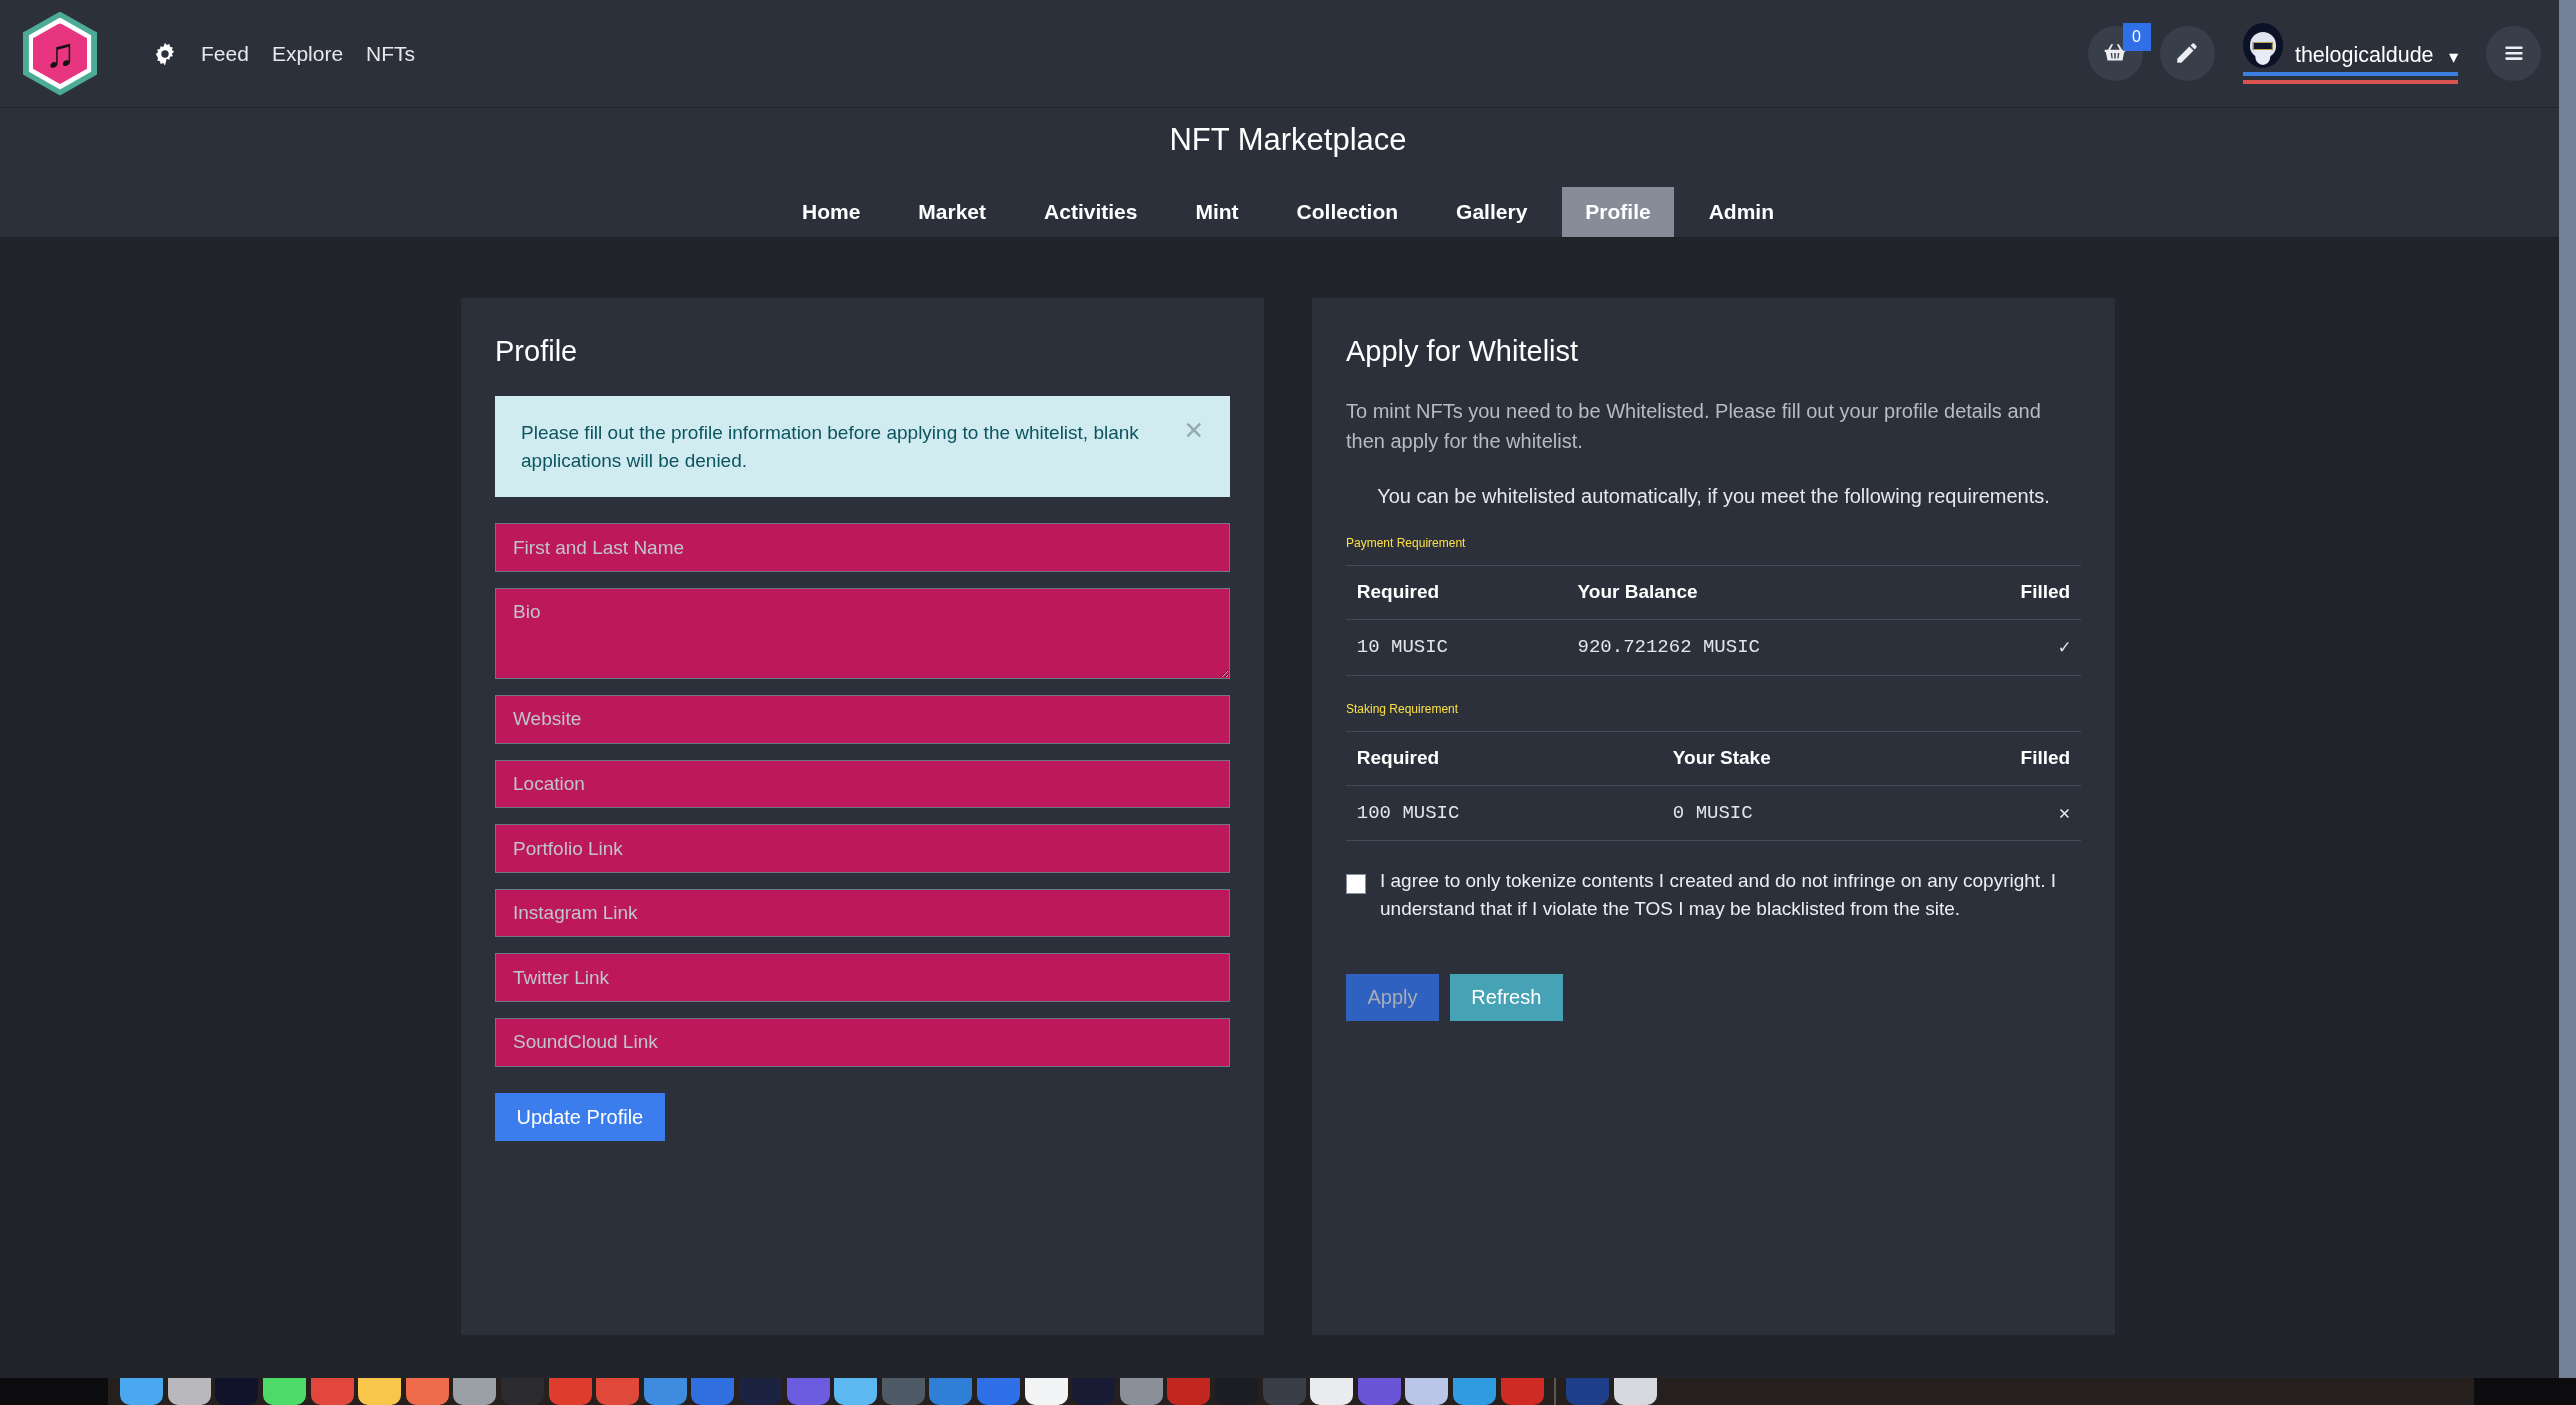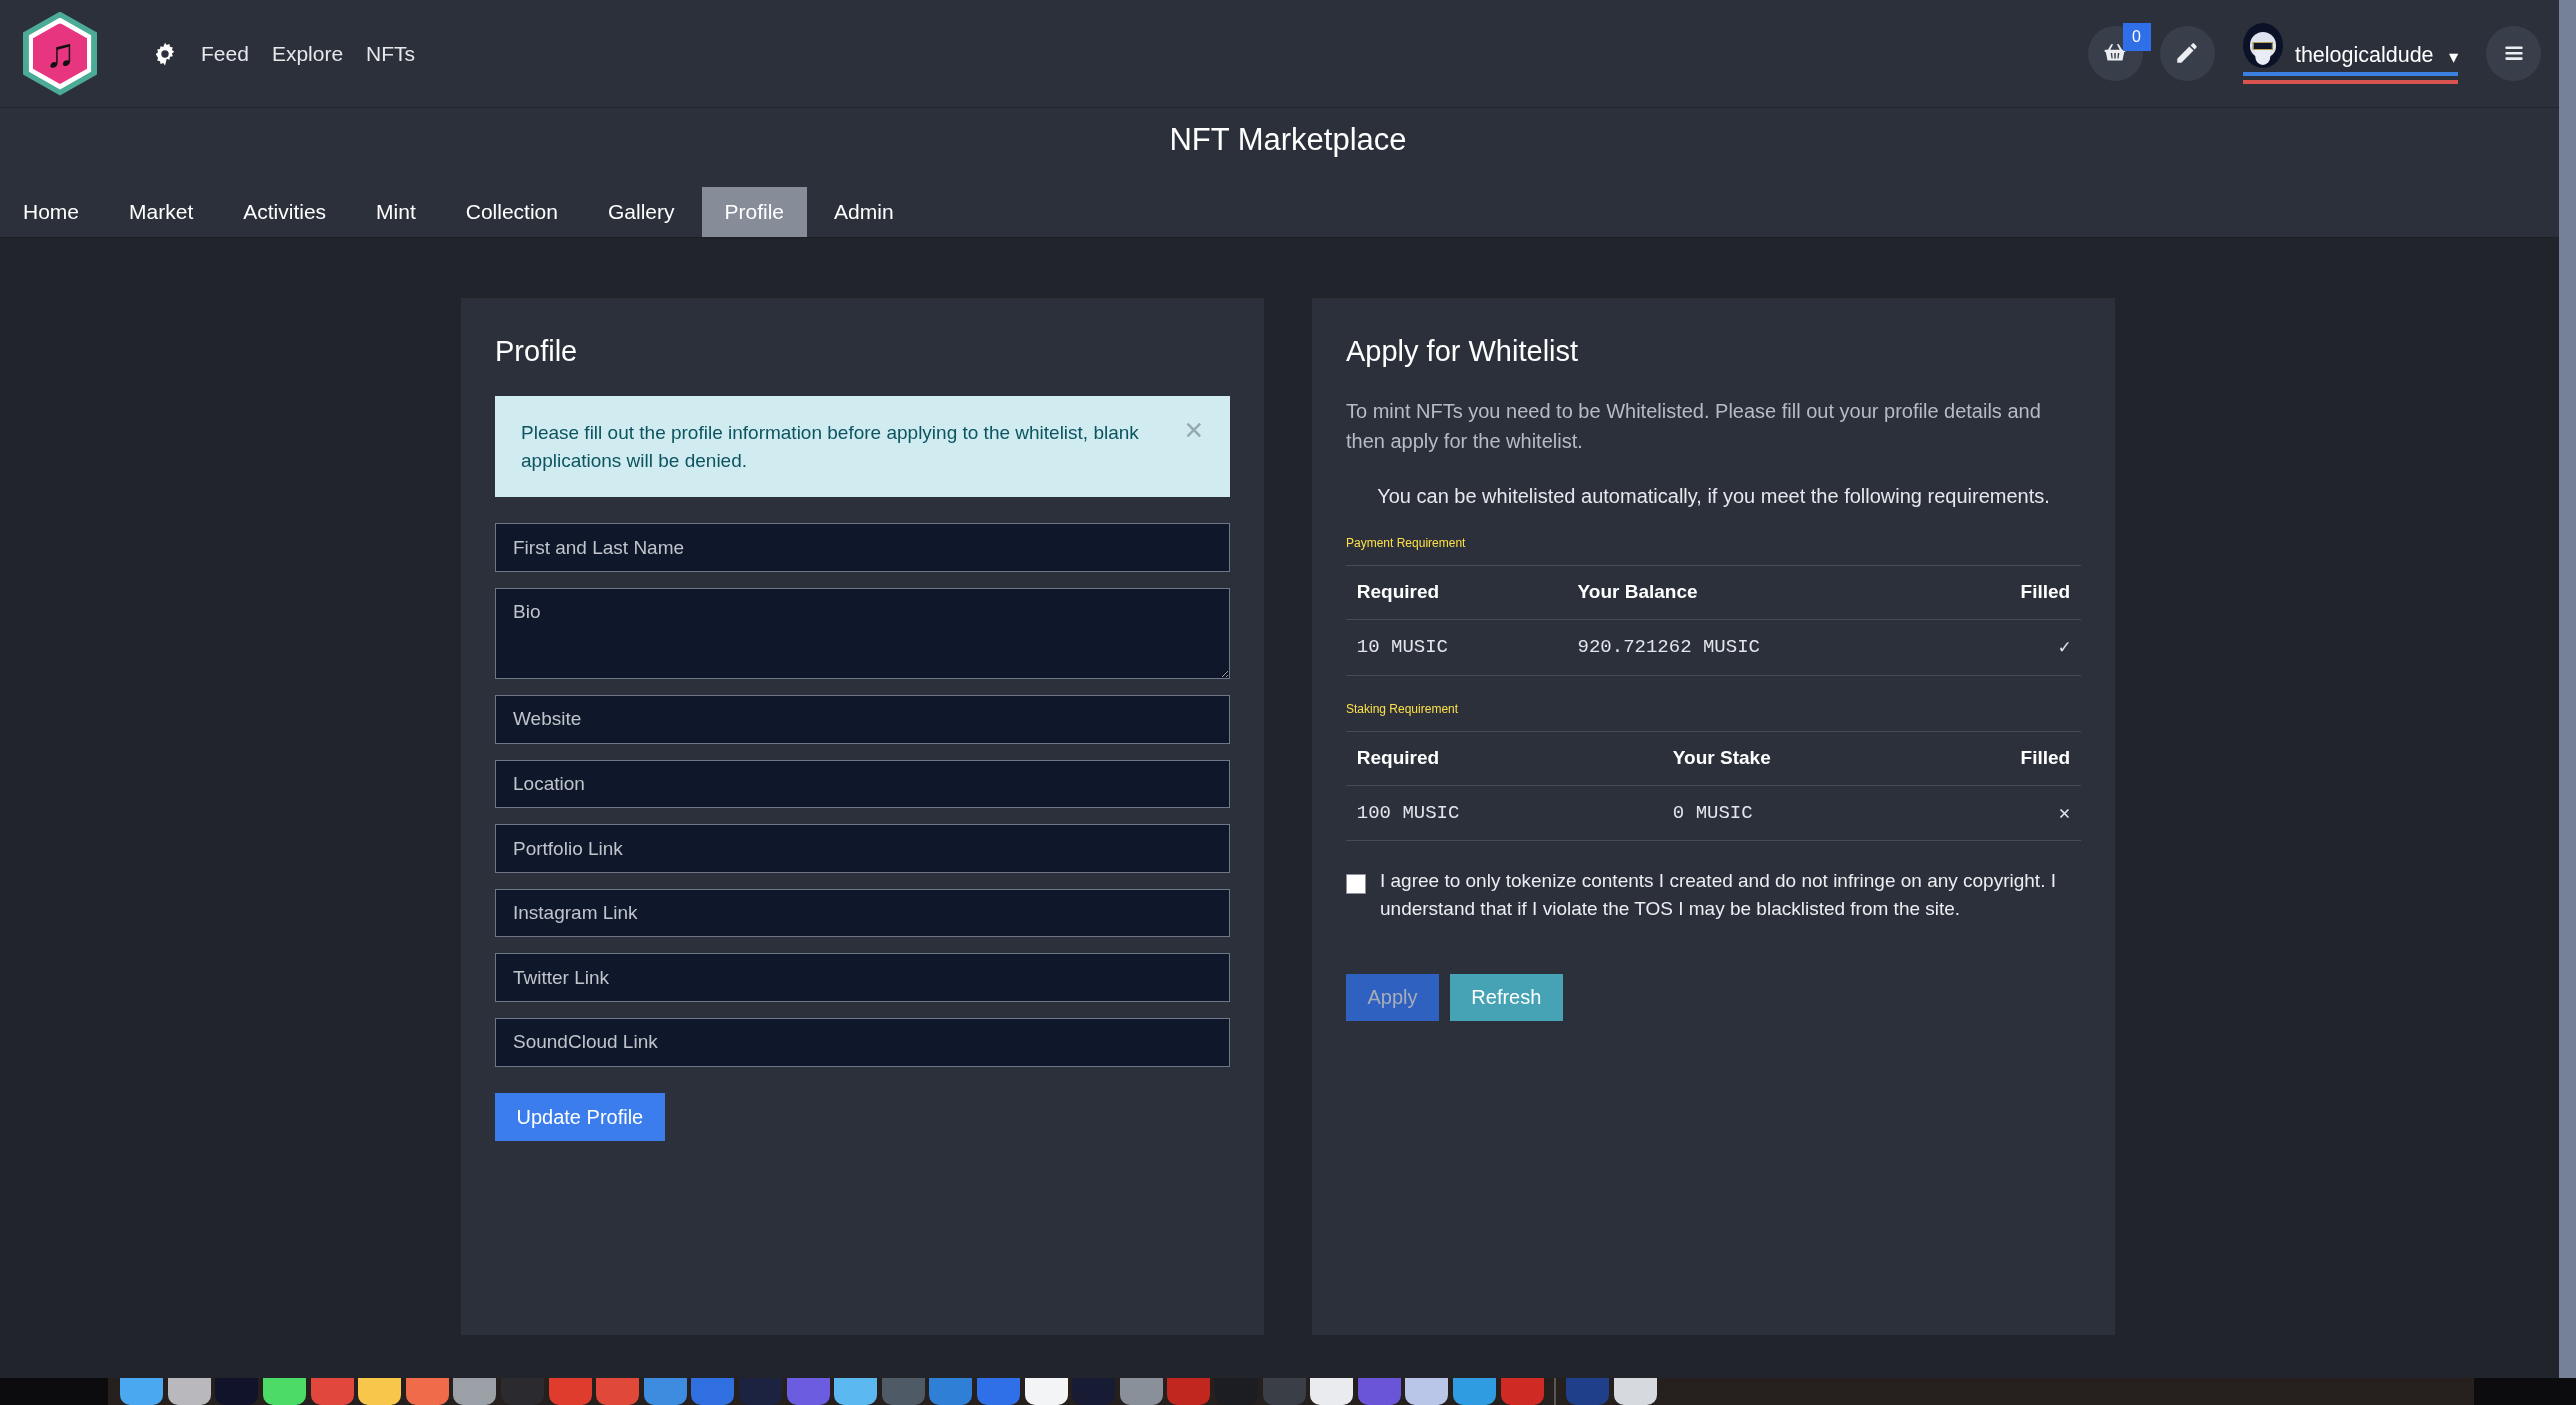--- a/index.html
+++ b/index.html
@@ -135,23 +135,24 @@
   }
   .site-title {
     text-align: center;
     color: #fff;
     font-size: 31px;
     font-weight: normal;
     margin-bottom: 29px;
   }
   .tabs {
     display: flex;
-    justify-content: flex-start;
+    justify-content: center;
     align-items: stretch;
-    gap: 4px;
+    gap: 12px;
+    font-weight: bold;
   }
   .tab {
     color: #ffffff;
     font-size: 21px;
     padding: 14px 23px 15.4px 23px;
     white-space: nowrap;
     text-decoration: none;
     line-height: 1;
   }
   .tab.active { background: #868d99; }
@@ -194,21 +195,21 @@
     font-size: 24.6px;
     line-height: 1;
     cursor: pointer;
     flex: 0 0 auto;
     opacity: .7;
   }
 
   
   .field {
     width: 100%;
-    background: #0f172a;
+    background: #be185d;
     border: 0.8px solid #6e7787;
     color: #c7cad0;
     font-size: 19px;
     padding: 12.3px 17px;
     margin-bottom: 16px;
     font-family: "Liberation Sans", sans-serif;
     display: block;
   }
   .field::placeholder { color: #c0c4cb; opacity: 1; }
   textarea.field { height: 91px; resize: vertical; }

